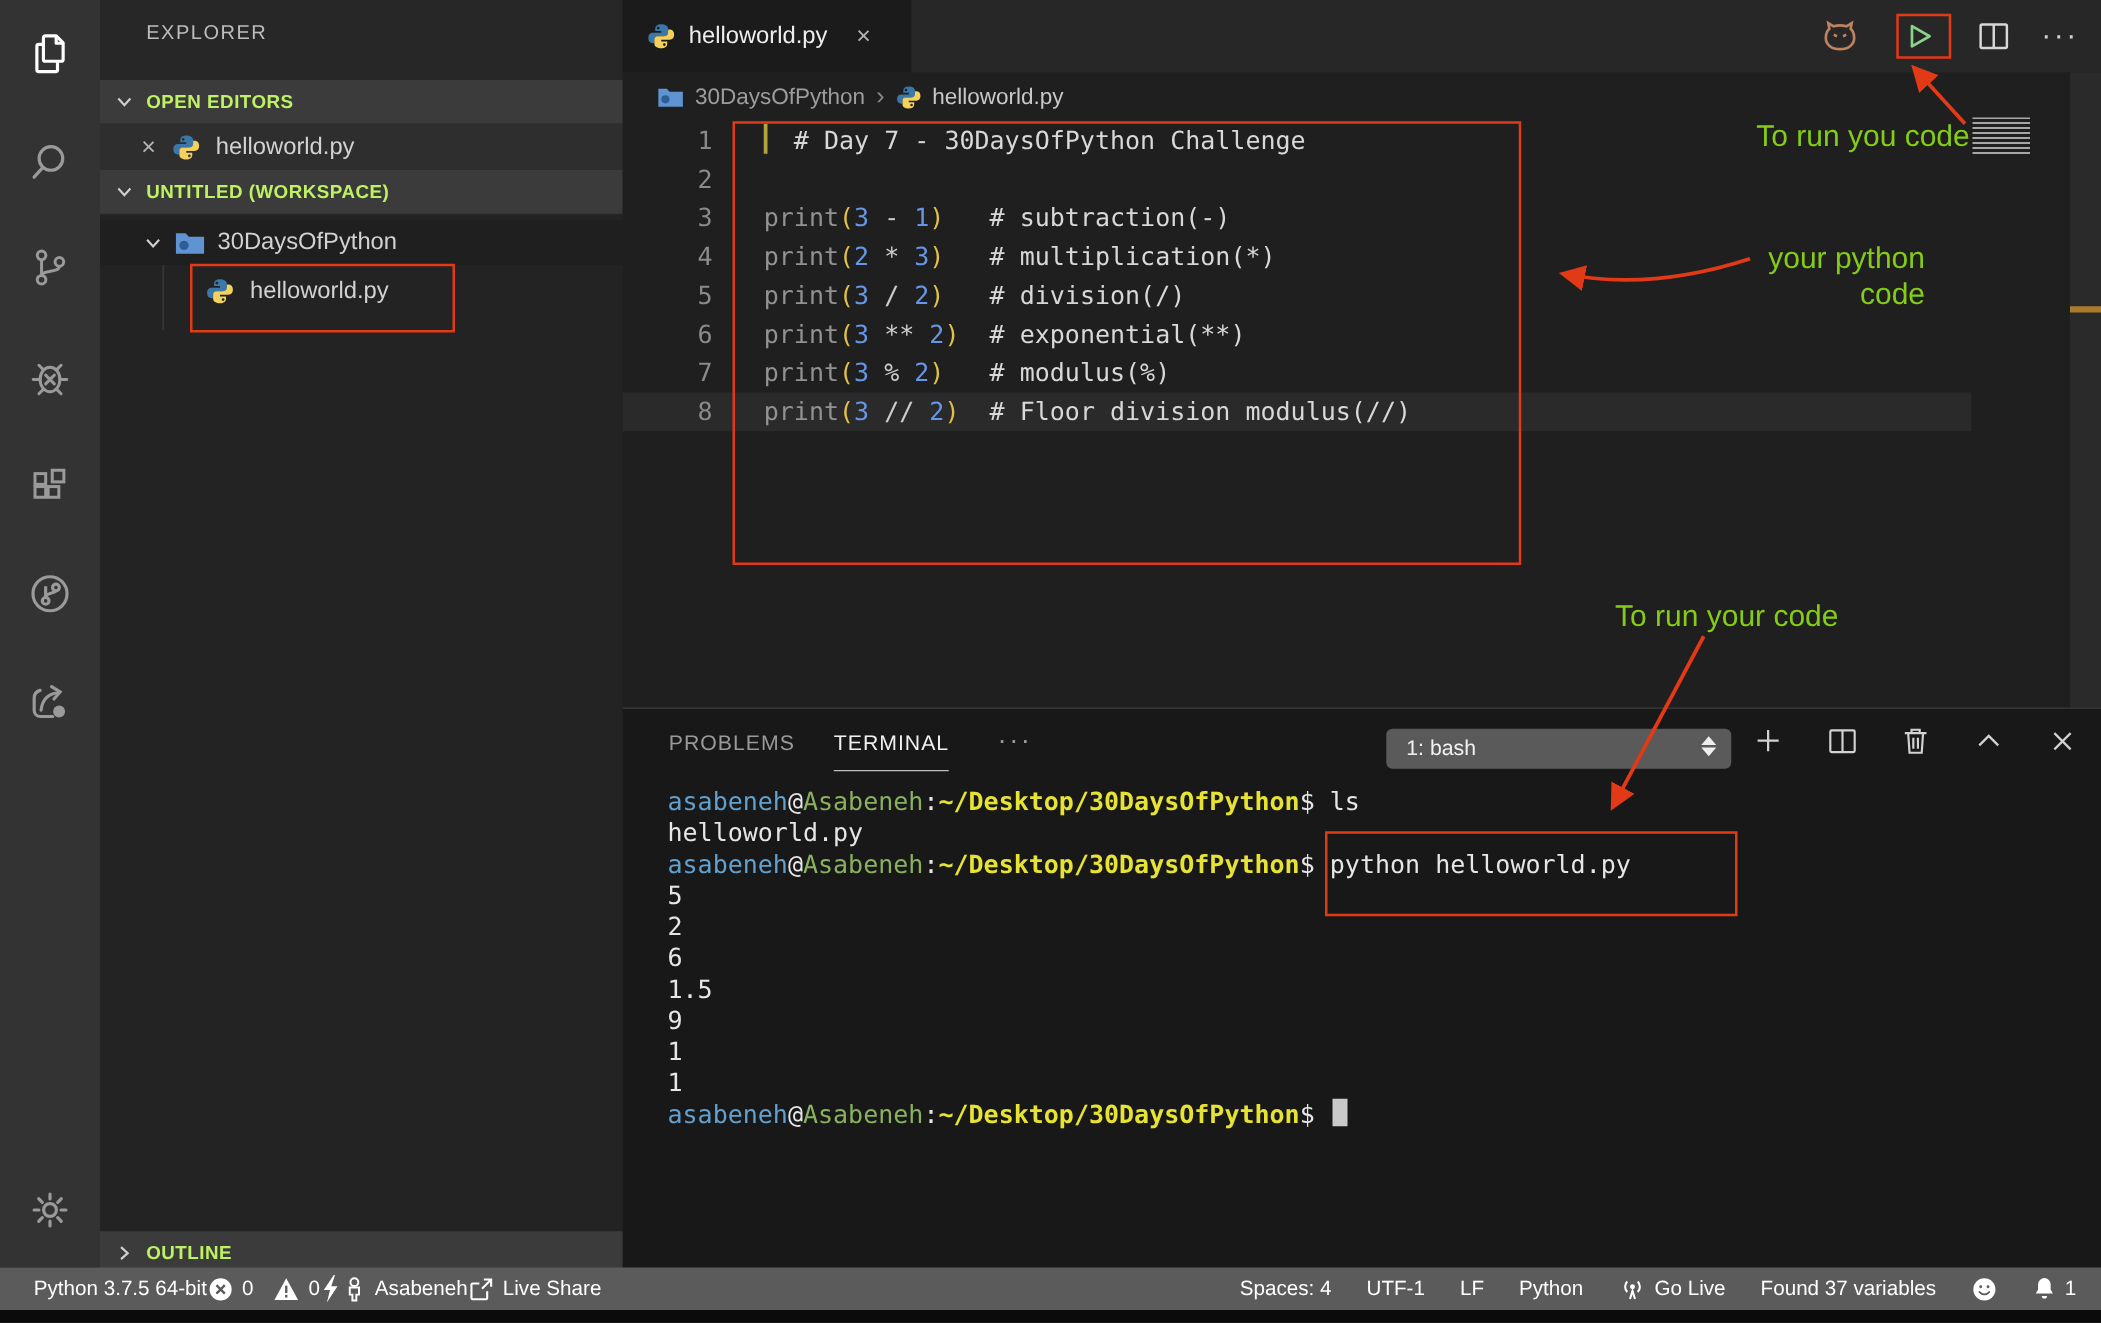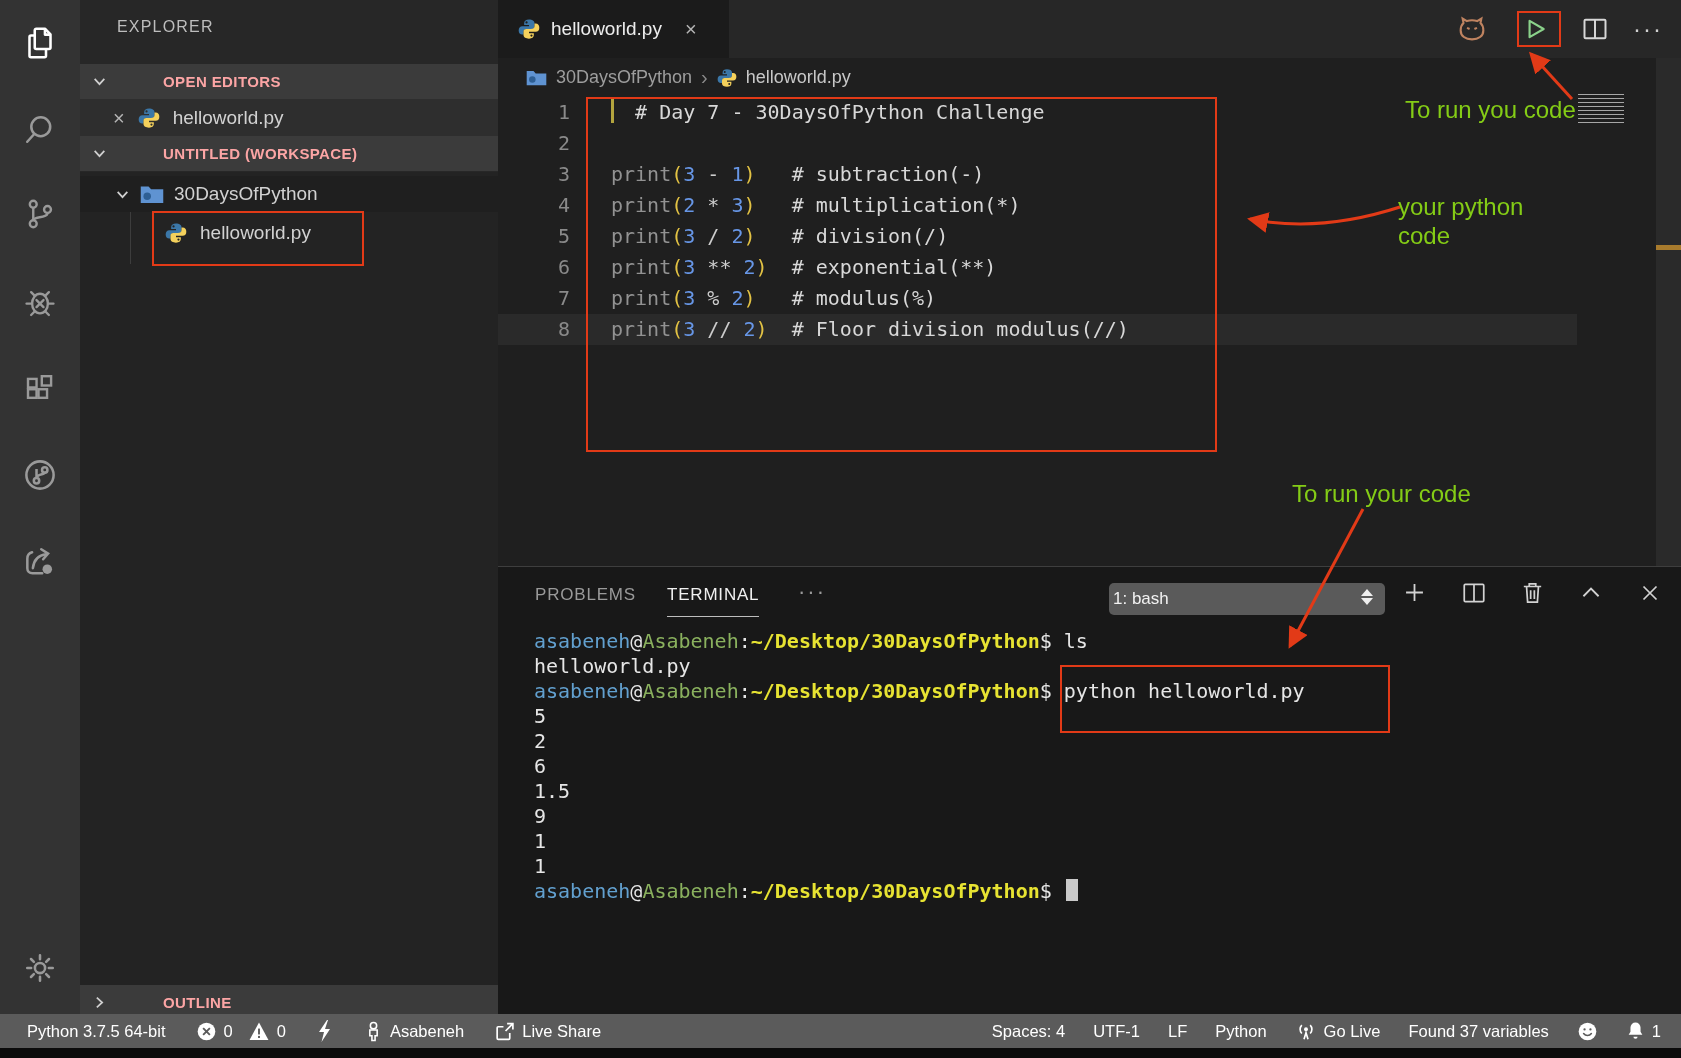--- a/index.html
+++ b/index.html
@@ -9,21 +9,21 @@
   .abs { position:absolute; }
   svg { display:block; }
 
   
   .activity-bar { left:0; top:0; width:80px; height:1014px; background:#333333; z-index:5; }
   .act-item { position:absolute; left:0; width:80px; height:68px; display:flex; align-items:center; justify-content:center; cursor:pointer; }
 
   
   .sidebar { left:80px; top:0; width:418px; height:1014px; background:#272727; z-index:4; color:#cccccc; }
   .sb-title { position:absolute; left:37px; top:18px; font-size:16px; letter-spacing:1.2px; color:#bdbdbd; }
-  .sb-header { position:absolute; left:0; width:418px; height:35px; background:#3b3b3b; display:flex; align-items:center; font-size:15px; font-weight:bold; color:#fca5a5; letter-spacing:.4px; cursor:pointer;gap:46px; }
+  .sb-header { position:absolute; left:0; width:418px; height:35px; background:#3b3b3b; display:flex; align-items:center; font-size:15px; font-weight:bold; color:#bef264; letter-spacing:.4px; cursor:pointer; }
   .sb-header .chev { margin:0 10px 0 12px; }
   .sb-row { position:absolute; left:0; width:418px; height:36px; display:flex; align-items:center; font-size:19px; color:#d2d2d2; cursor:pointer; }
   .tree-bg { position:absolute; left:0; top:172px; width:418px; height:813px; background:#232323; }
   .indent-guide { position:absolute; left:50px; top:212px; width:1px; height:52px; background:#3d3d3d; }
   .close-x { font-size:20px; color:#b5b5b5; line-height:1; }
 
   
   .editor { left:498px; top:0; width:1183px; height:566px; background:#1f1f1f; }
   .tab-bar { position:absolute; left:0; top:0; width:1183px; height:58px; background:#272727; }
   .tab { position:absolute; left:0; top:0; width:231px; height:58px; background:#1b1b1b; display:flex; align-items:center; gap:11px; padding-left:20px; cursor:pointer; }
@@ -46,36 +46,36 @@
   .minimap { position:absolute; left:1080px; top:94px; width:46px; height:30px;
      background:repeating-linear-gradient(to bottom, rgba(190,190,190,.85) 0 1.5px, transparent 1.5px 4px); }
   .scroll-strip { position:absolute; left:1158px; top:58px; width:25px; height:508px; background:#2a2a2a; }
   .overview-marker { position:absolute; left:0; top:187px; width:25px; height:5px; background:#a87b2d; }
 
   
   .panel { left:498px; top:566px; width:1183px; height:448px; background:#181818; border-top:1px solid #3e3e3e; }
   .panel-tab { position:absolute; top:18px; font-size:17px; letter-spacing:.8px; color:#9a9a9a; cursor:pointer; }
   .panel-tab.active { color:#f0f0f0; }
   .panel-tab.active::after { content:""; position:absolute; left:0; right:0; bottom:-12px; height:1px; background:#bdbdbd; }
-  .shell-select { position:absolute; left:611px; top:16px; width:276px; height:32px; background:#5a5a5a; border-radius:5px; display:flex; align-items:center; font-size:17px; color:#f2f2f2; padding-left:4px; cursor:pointer; }
+  .shell-select { position:absolute; left:611px; top:16px; width:276px; height:32px; background:#5a5a5a; border-radius:5px; display:flex; align-items:center; font-size:17px; color:#f2f2f2; padding-left:16px; cursor:pointer; }
   .updown { position:absolute; right:12px; top:6px; display:flex; flex-direction:column; gap:2px; }
   .updown i { width:0; height:0; border-left:6px solid transparent; border-right:6px solid transparent; }
   .updown .up { border-bottom:7px solid #efefef; }
   .updown .dn { border-top:7px solid #efefef; }
   .panel-actions { position:absolute; right:18px; top:12px; display:flex; align-items:center; gap:33px; }
   .terminal { position:absolute; left:36px; top:62px; font-family:"DejaVu Sans Mono", monospace; font-size:20px; }
   .tline { height:25px; line-height:25px; white-space:pre; color:#e6e6e6; }
   .t-user { color:#62a0cf; }
   .t-host { color:#8ab15e; }
   .t-path { color:#e7e332; font-weight:bold; }
   .t-cursor { display:inline-block; width:12px; height:22px; background:#c9c9c9; vertical-align:-3px; margin-left:2px; }
 
   
   .status-bar { left:0; top:1014px; width:1681px; height:34px; background:#5b5b5b; color:#ffffff; font-size:16.5px; display:flex; align-items:center; z-index:6; }
-  .st-left { display:flex; align-items:center; gap:30px; padding-left:27px; }
+  .st-left { display:flex; align-items:center; padding-left:27px; }
   .st-right { margin-left:auto; display:flex; align-items:center; gap:28px; padding-right:20px; }
   .st-item { display:flex; align-items:center; gap:7px; cursor:pointer; white-space:nowrap; }
   .black-strip { left:0; top:1048px; width:1681px; height:10px; background:#0b0b0b; }
 
   
   .red-box { position:absolute; border:2.5px solid #e23a17; z-index:10; pointer-events:none; }
   .ann-text { position:absolute; color:#84cc16; font-size:24px; z-index:10; pointer-events:none; }
   .ann-svg { position:absolute; left:0; top:0; width:1681px; height:1058px; z-index:9; pointer-events:none; }
 </style>
 </head>
@@ -387,19 +387,19 @@
     <path d="M1400 207 Q1320 233 1250 219" stroke="#e23a17" stroke-width="3" fill="none" marker-end="url(#arr)"></path>
     <path d="M1363 509 L1290 646" stroke="#e23a17" stroke-width="3" fill="none" marker-end="url(#arr)"></path>
   </svg>
 
   <div class="red-box" style="left:152px; top:211px; width:212px; height:55px"></div>
   <div class="red-box" style="left:586px; top:97px; width:631px; height:355px"></div>
   <div class="red-box" style="left:1517px; top:11px; width:44px; height:36px"></div>
   <div class="red-box" style="left:1060px; top:665px; width:330px; height:68px"></div>
 
   <div class="ann-text" style="left:1405px; top:96px">To run you code</div>
-  <div class="ann-text" style="left:1398px; top:192px; width:142px; text-align:left; line-height:29px">
+  <div class="ann-text" style="left:1398px; top:192px; width:142px; text-align:right; line-height:29px">
     <div>your python</div>
     <div>code</div>
   </div>
   <div class="ann-text" style="left:1292px; top:480px">To run your code</div>
 
 </div>
 
 </body></html>

